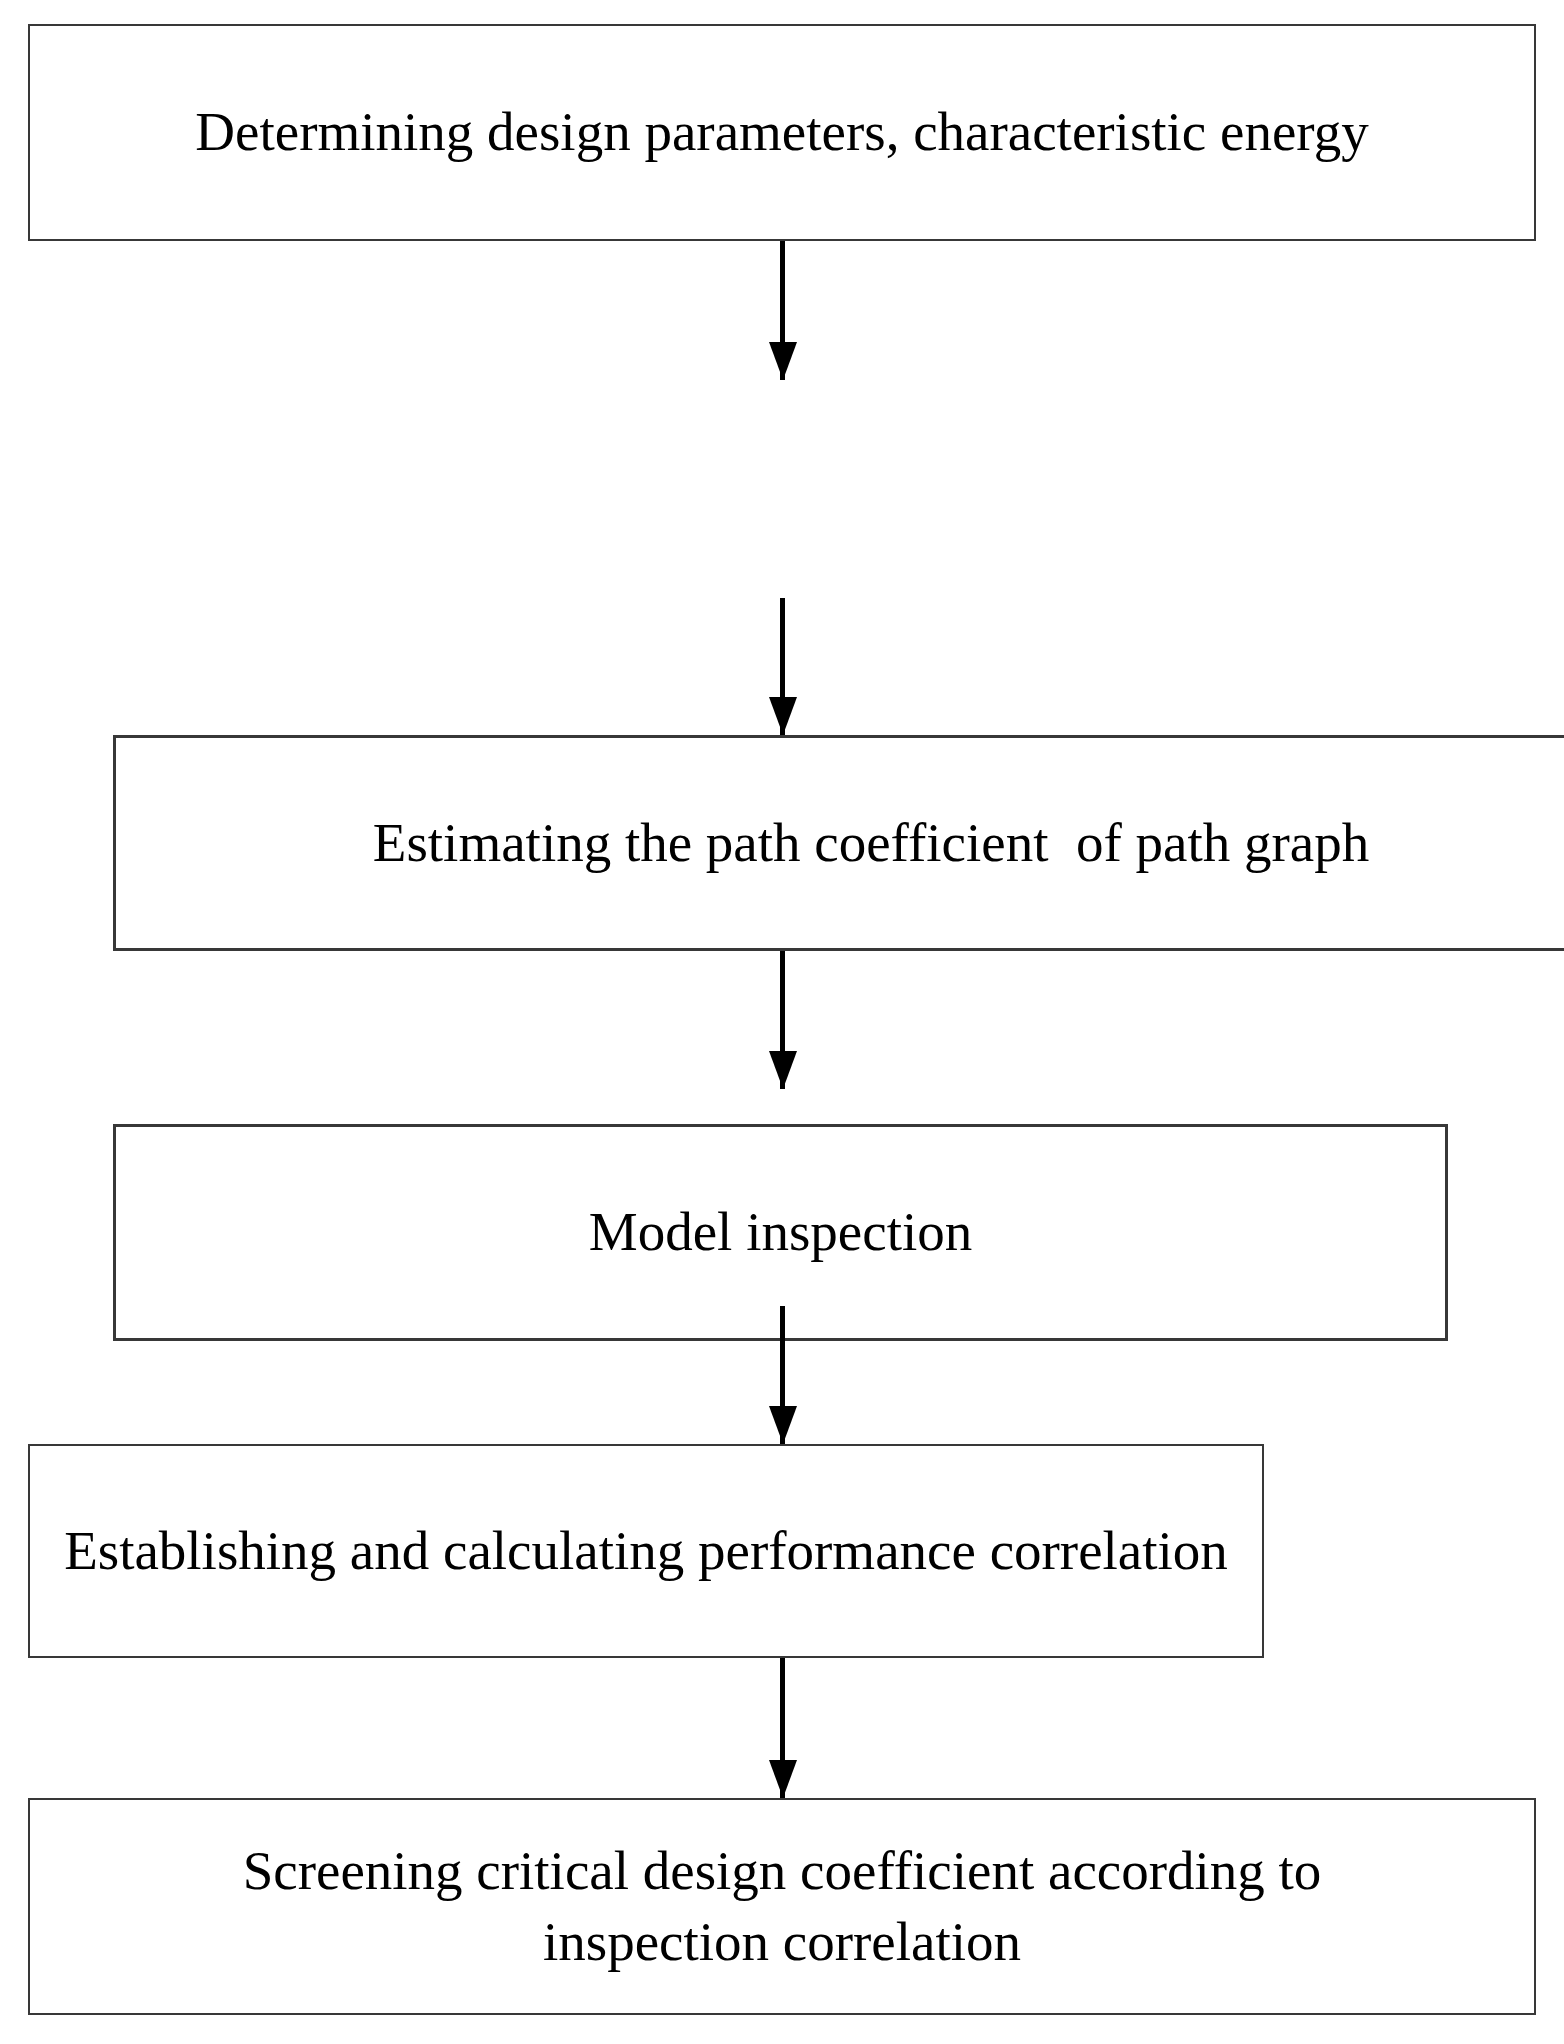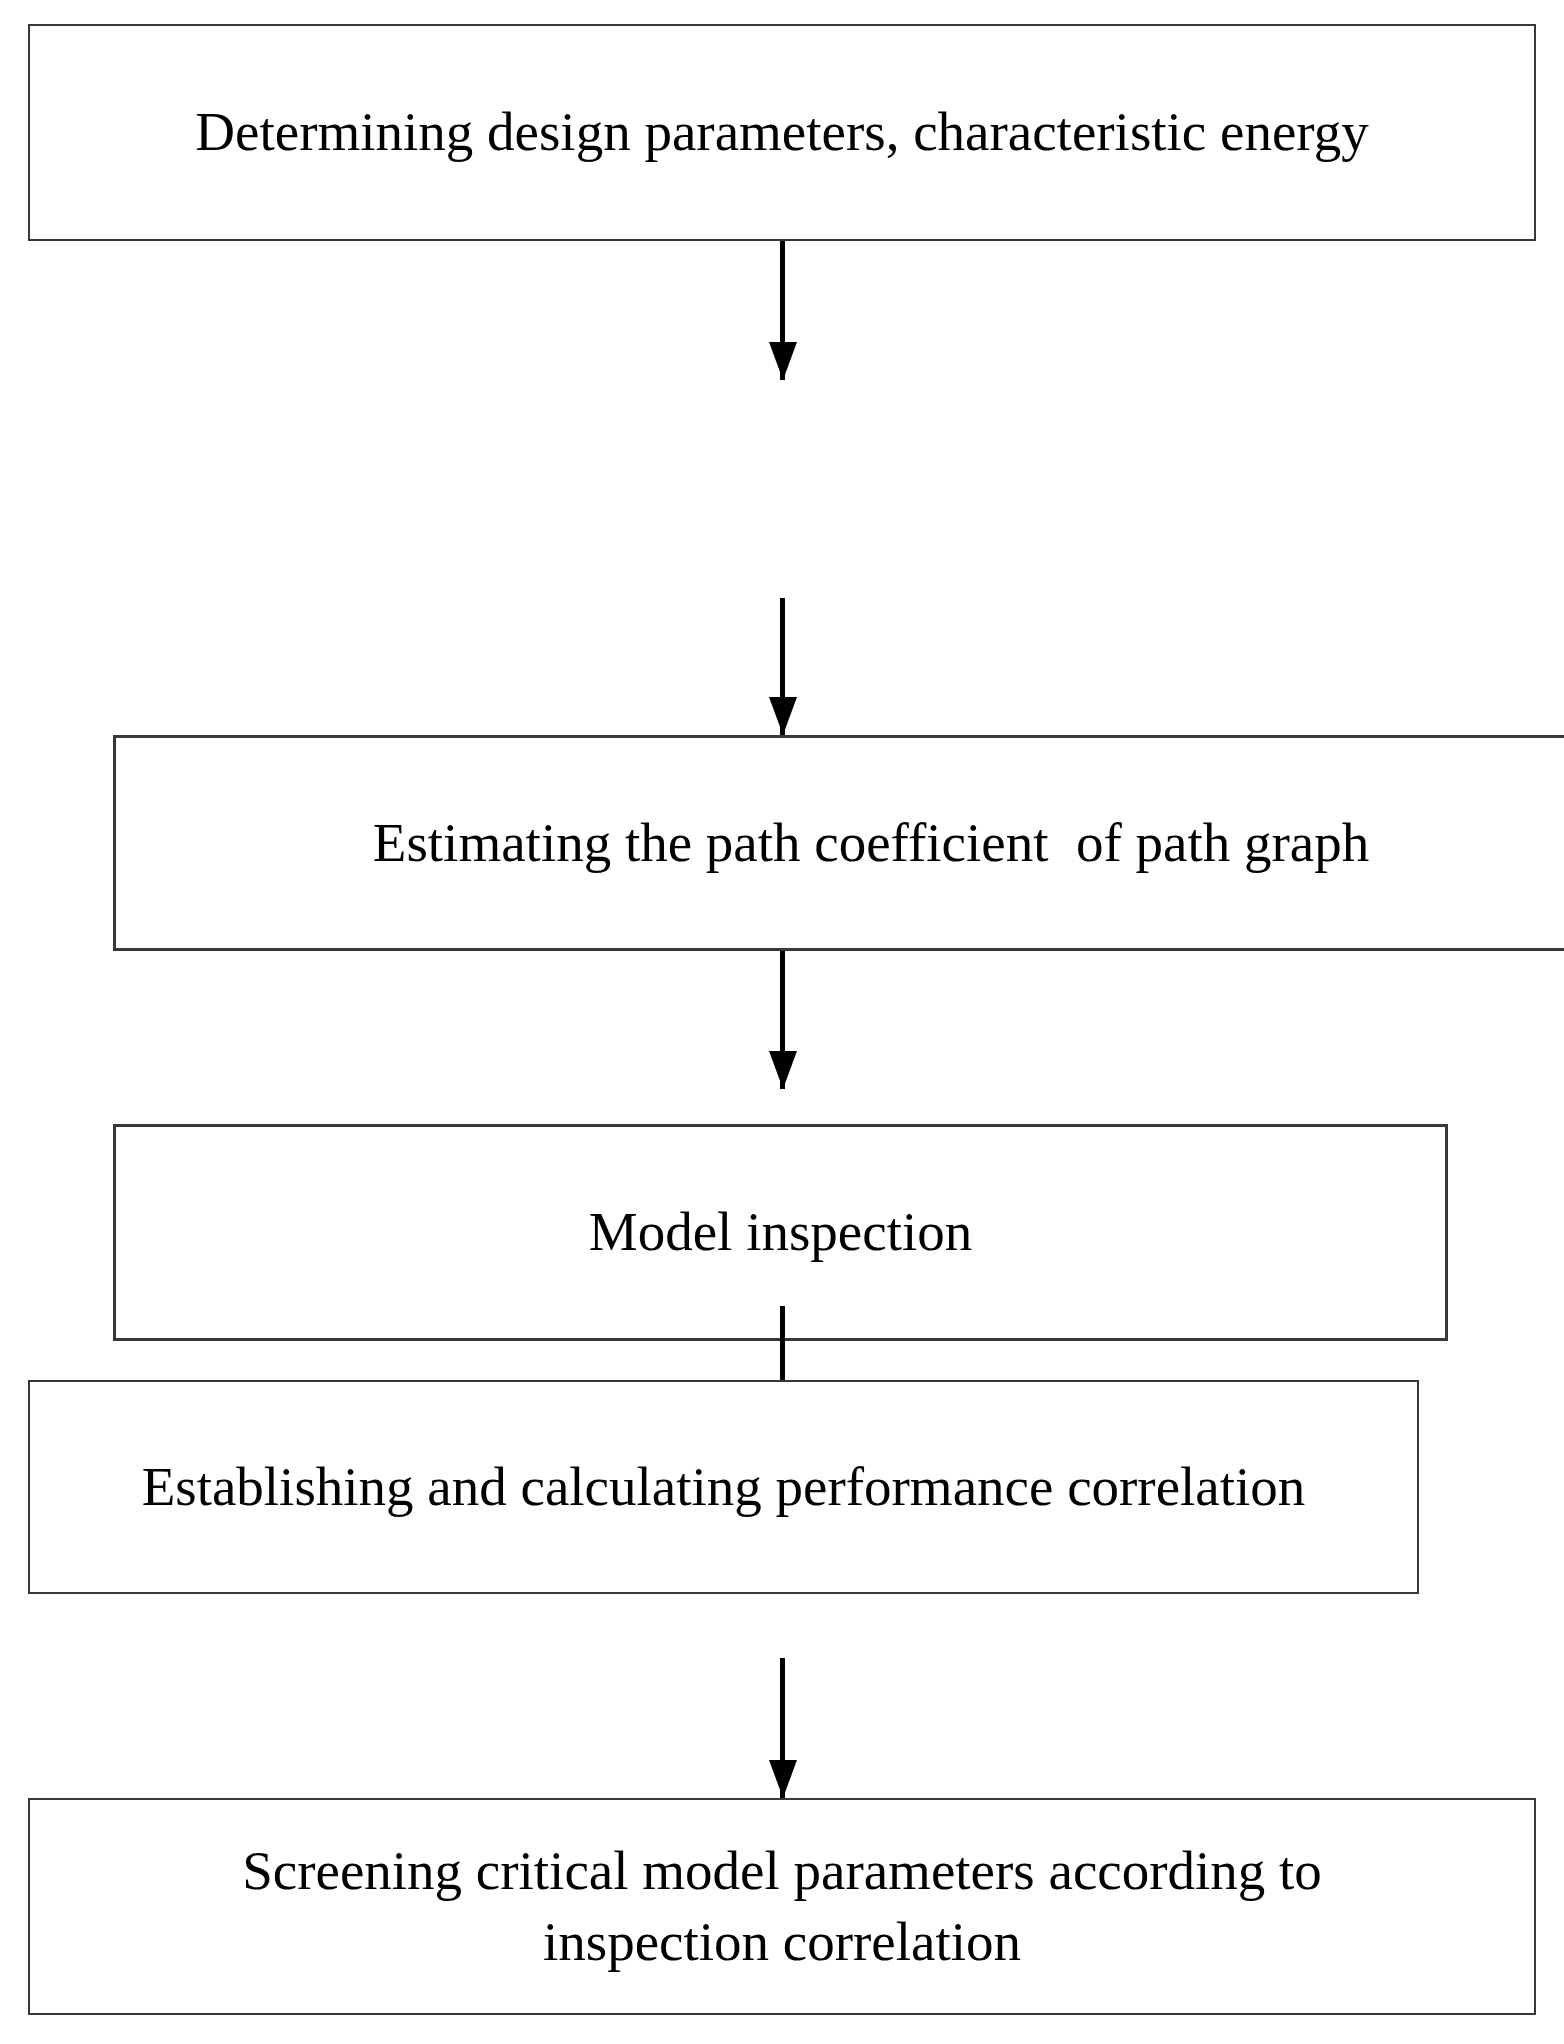--- a/index.html
+++ b/index.html
@@ -53,21 +53,21 @@
     height: 0;
     border-left: 14px solid transparent;
     border-right: 14px solid transparent;
     border-top: 38px solid #000000;
   }
   
   #box1 { left: 28px;  top: 24px;   width: 1508px; height: 217px; }
   #box2 { left: 28px;  top: 380px;  width: 1508px; height: 218px; }
   #box3 { left: 113px; top: 735px;  width: 1516px; height: 216px; }
   #box4 { left: 113px; top: 1089px; width: 1335px; height: 217px; margin-top: 35px; }
-  #box5 { left: 28px;  top: 1380px; width: 1391px; height: 214px; }
+  #box5 { left: 28px;  top: 1444px; width: 1236px; height: 214px; }
   #box6 { left: 28px;  top: 1798px; width: 1508px; height: 217px; }
   #arrow1 { left: 780px; top: 241px;  height: 139px; }
   #arrow2 { left: 780px; top: 598px;  height: 137px; }
   #arrow3 { left: 780px; top: 951px;  height: 138px; }
   #arrow4 { left: 780px; top: 1306px; height: 138px; }
   #arrow5 { left: 780px; top: 1658px; height: 140px; }
 </style>
 </head>
 <body>
 
@@ -94,17 +94,17 @@
 
   <div class="down-arrow" id="arrow4"></div>
 
   <div class="flow-box" id="box5">
     <div class="box-line">Establishing and calculating performance correlation</div>
   </div>
 
   <div class="down-arrow" id="arrow5"></div>
 
   <div class="flow-box" id="box6">
-    <div class="box-line">Screening critical model parameters according to</div>
+    <div class="box-line">Screening critical design coefficient according to</div>
     <div class="box-line">inspection correlation</div>
   </div>
 
 </div>
 
 </body></html>

